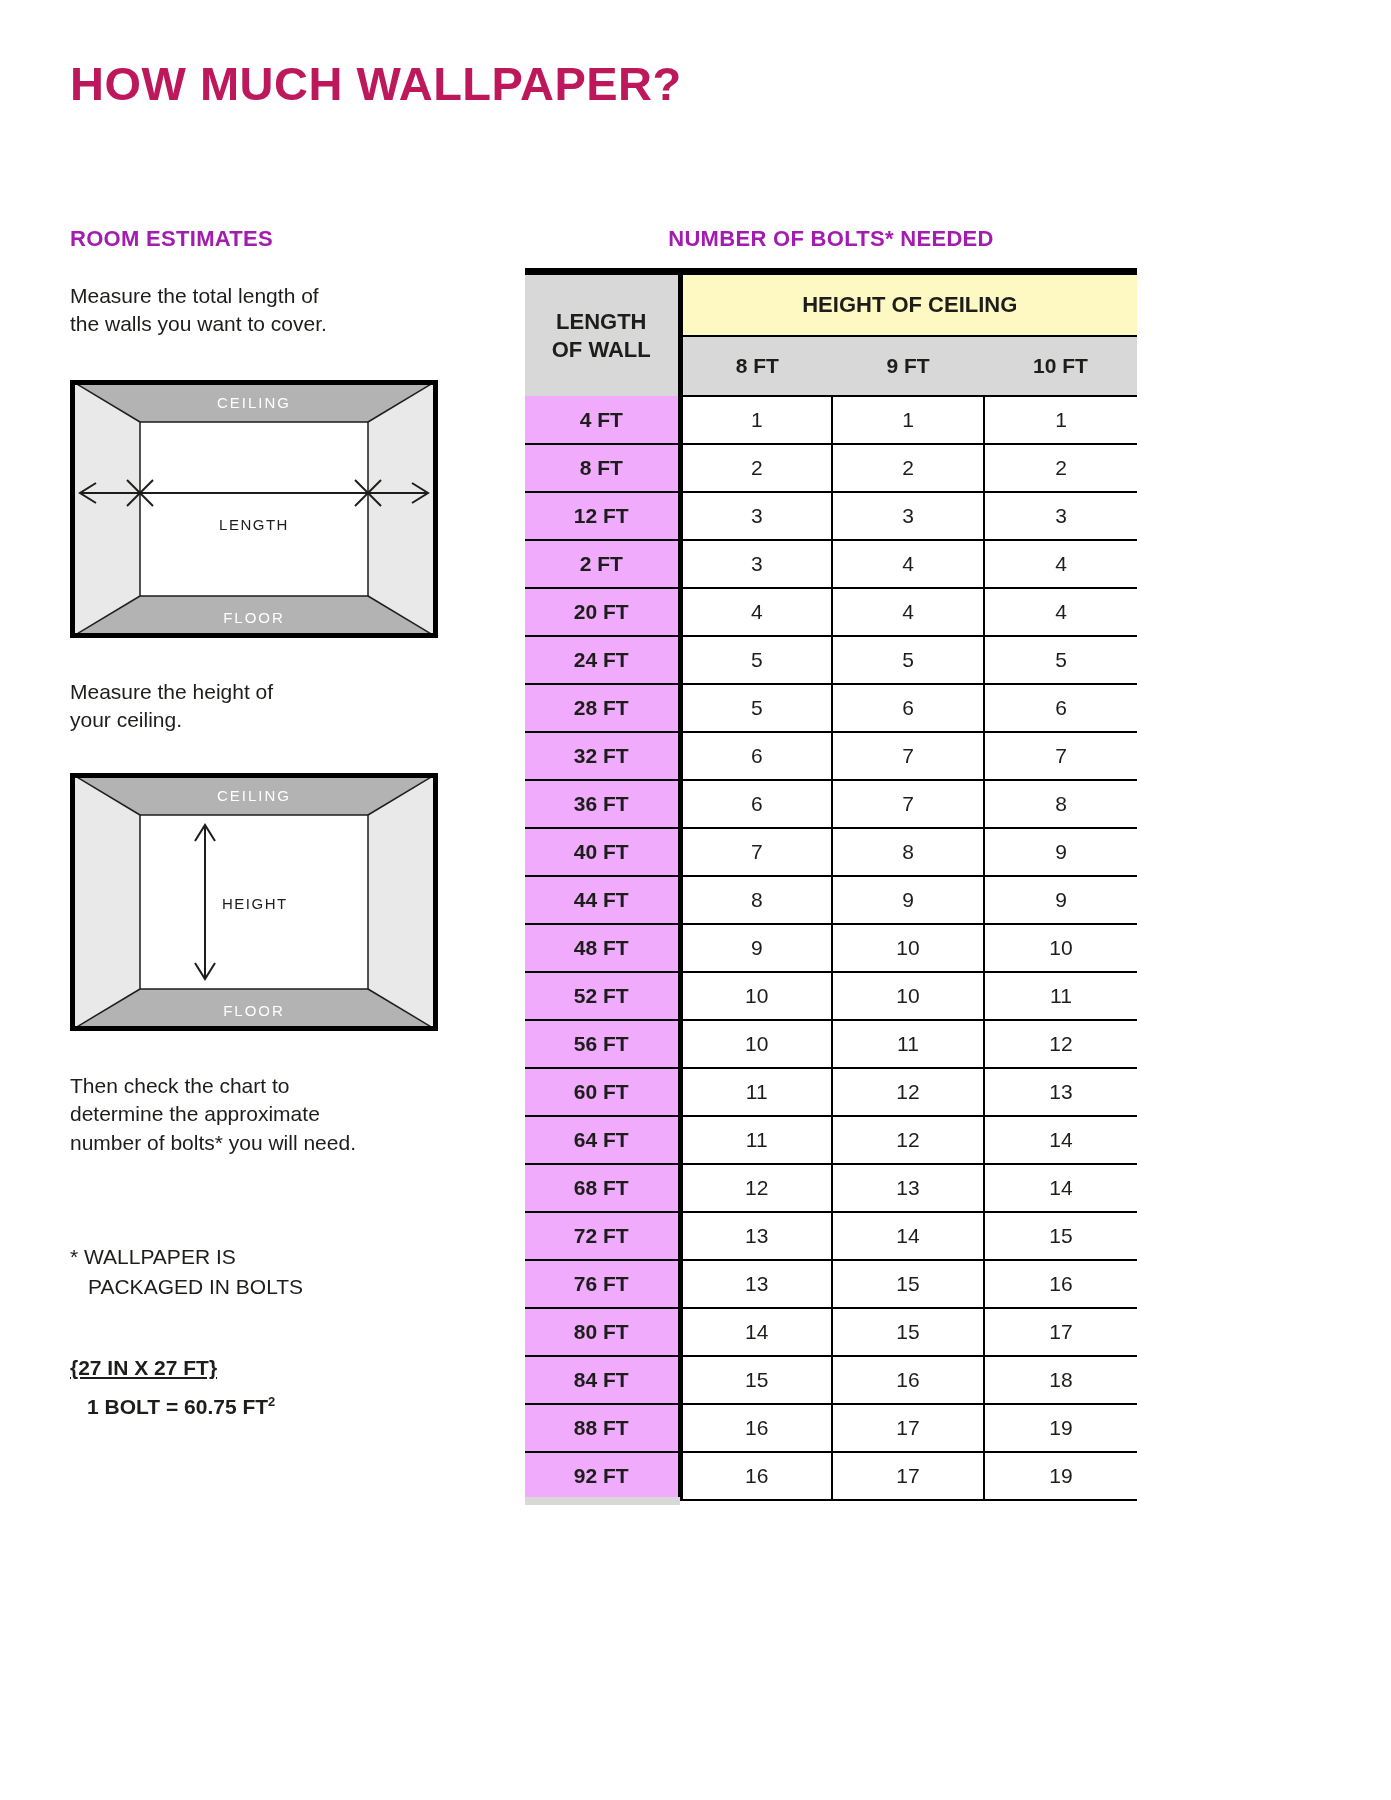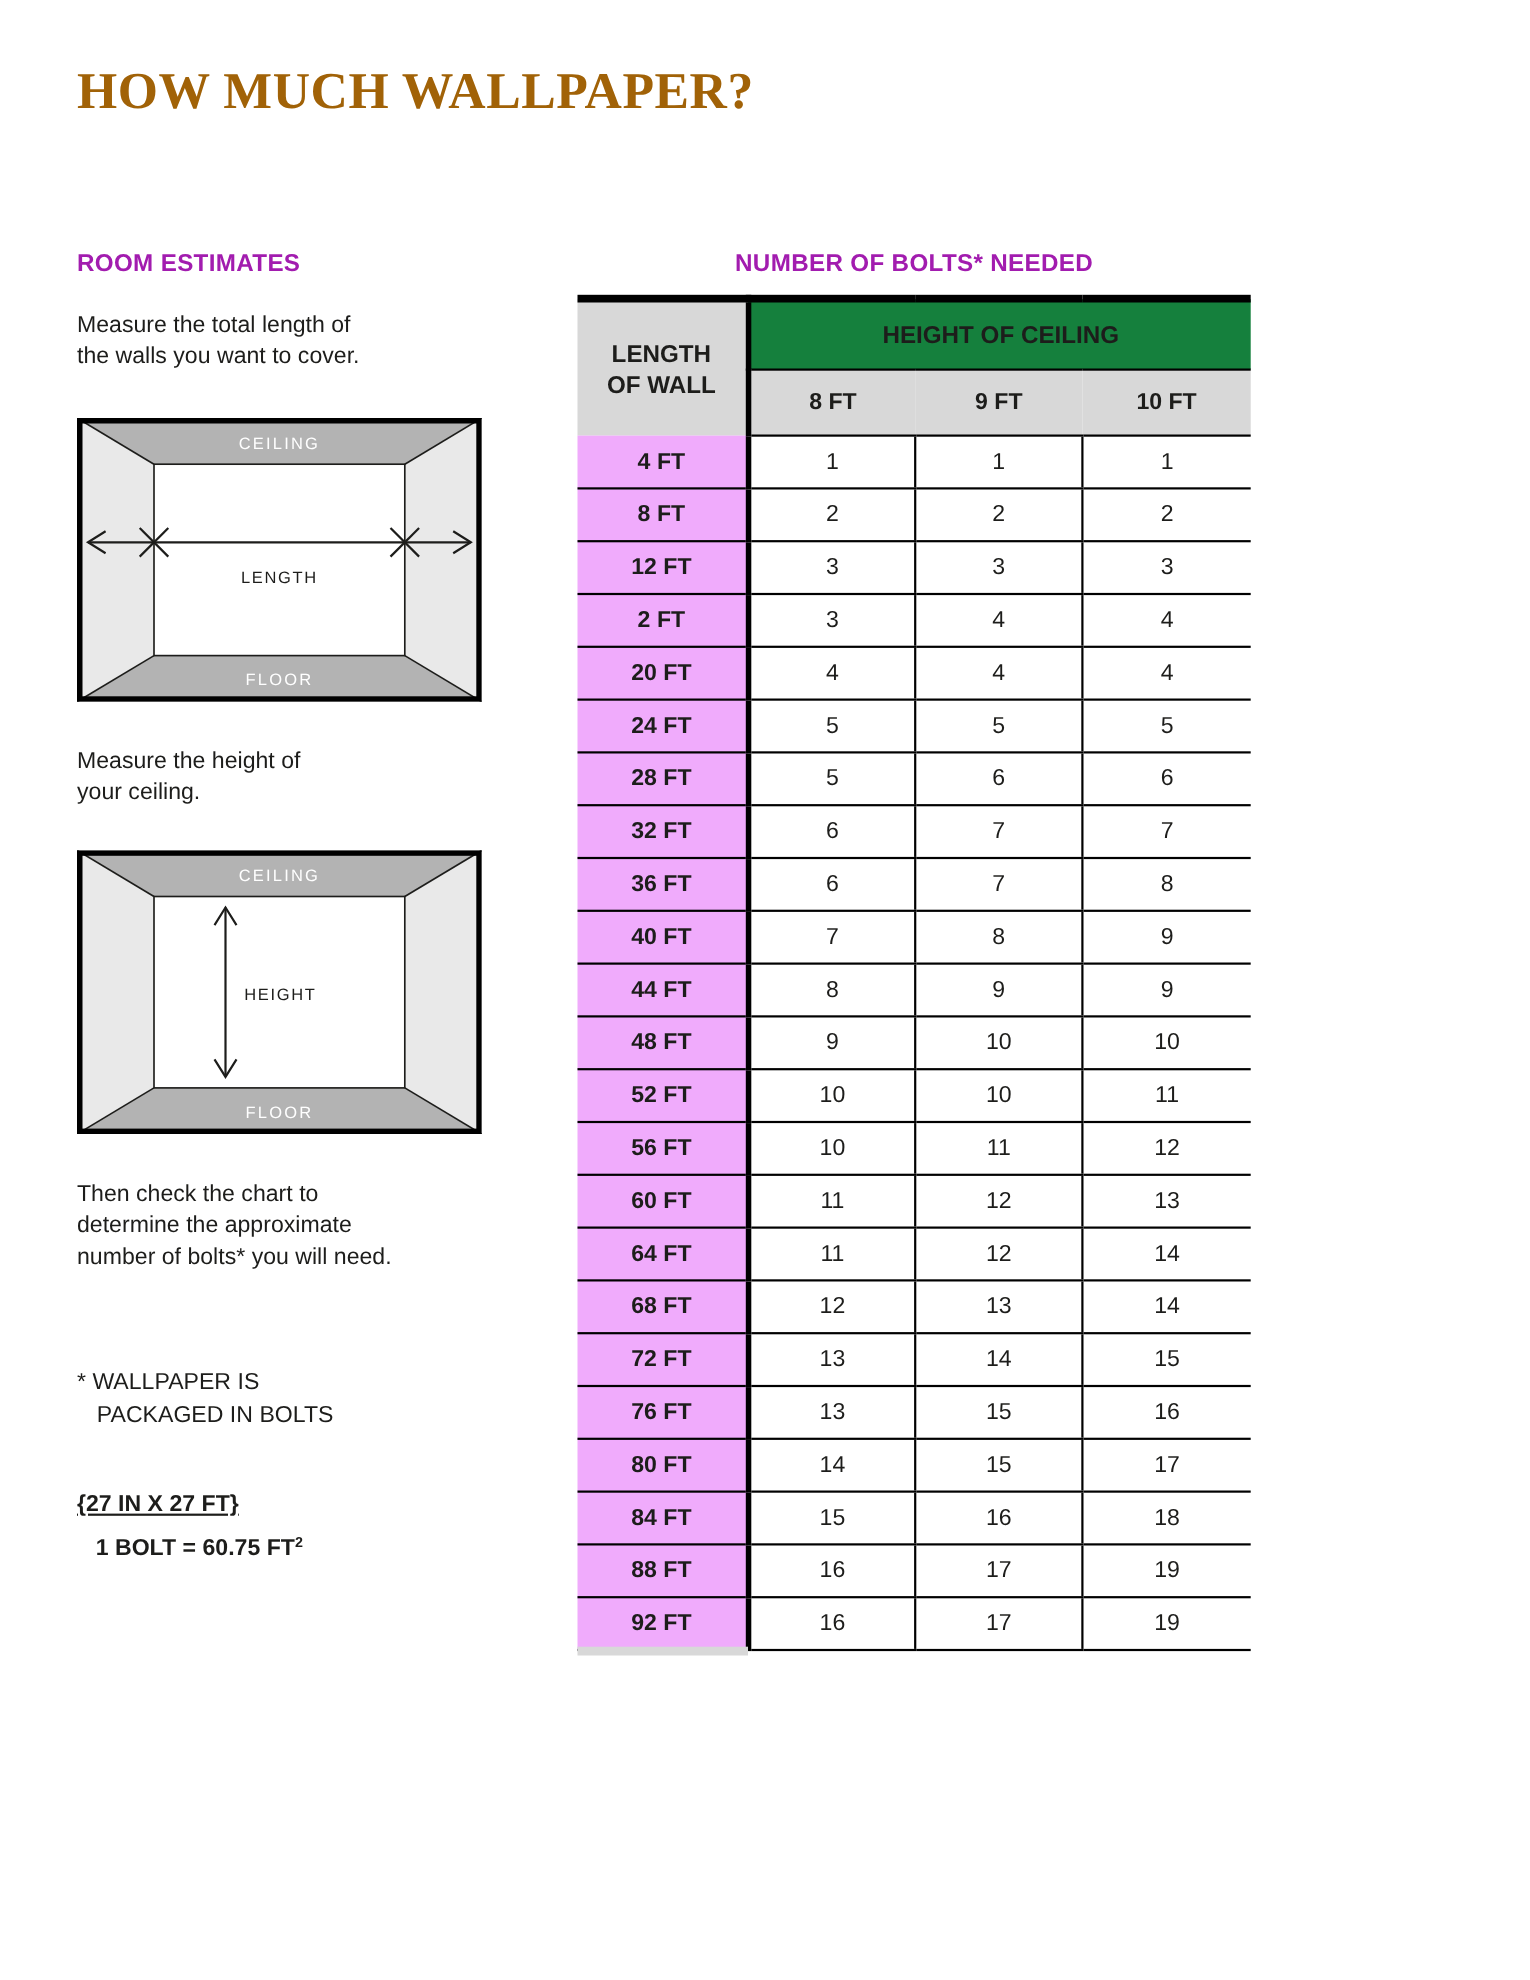--- a/index.html
+++ b/index.html
@@ -12,23 +12,22 @@
     color: #1d1d1b;
     overflow: hidden;
   }
   .title {
     position: absolute;
     left: 70px;
     top: 56px;
     margin: 0;
     font-size: 47px;
     font-weight: bold;
-    color: #a16207;
+    color: #be185d;
     letter-spacing: 0.5px;
-    font-family: Liberation Serif, serif;
   }
   .sec-h {
     position: absolute;
     top: 226px;
     font-size: 22px;
     font-weight: bold;
     color: #a21caf;
     letter-spacing: 0.3px;
   }
   #room-h { left: 70px; }
@@ -83,21 +82,21 @@
   }
   .header-left {
     background: #d8d8d8;
     font-size: 22px;
     font-weight: bold;
     border-right: 5px solid #000000;
     white-space: pre-line;
     line-height: 1.25;
   }
   .header-right {
-    background: #15803d;
+    background: #fef9c3;
     font-size: 22px;
     font-weight: bold;
     height: 60px;
     border-bottom: 2px solid #000000;
   }
   .subhead {
     background: #d8d8d8;
     font-size: 21px;
     font-weight: bold;
     height: 58px;

